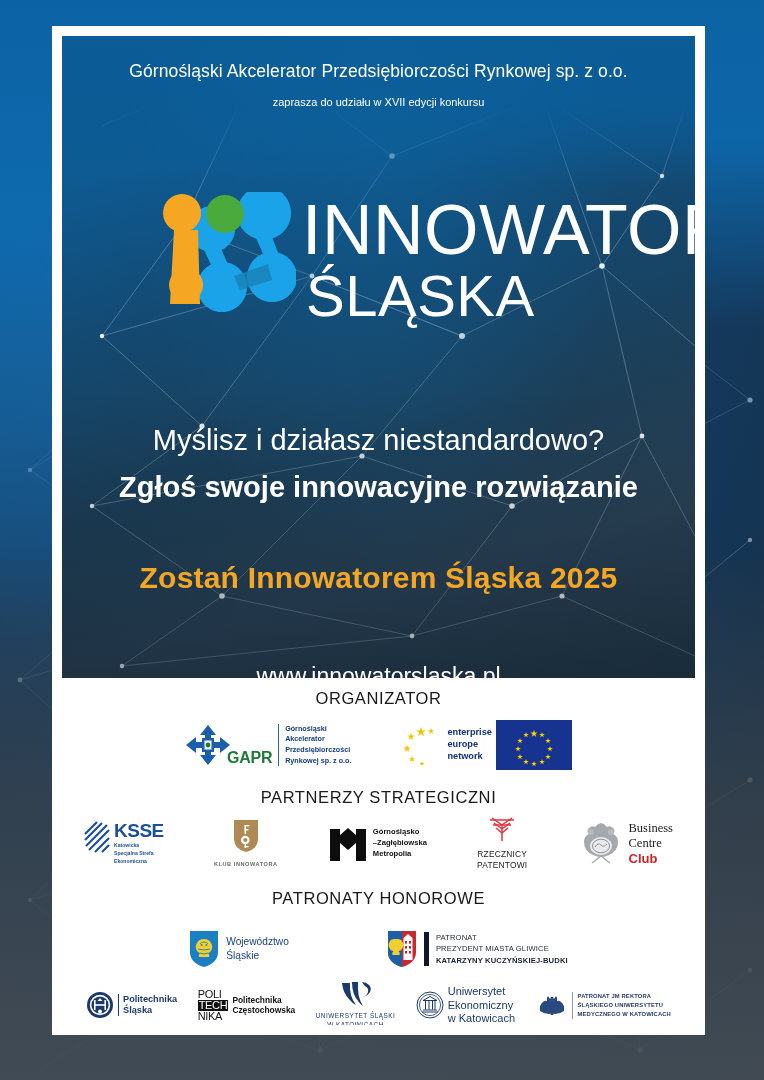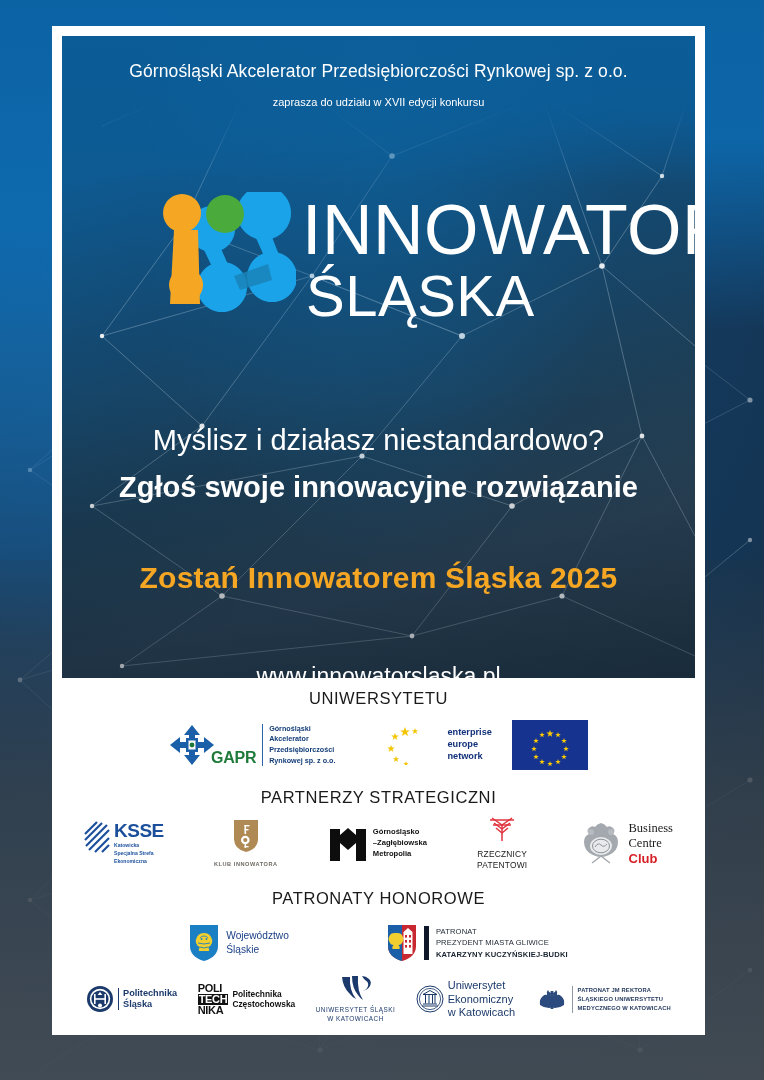--- a/index.html
+++ b/index.html
@@ -63,21 +63,21 @@
 
   
   .gapr{display:flex;align-items:center;}
   .gapr-mark{position:relative;width:46px;height:42px;}
   .gapr-name{color:#1f7a3a;font-size:16px;font-weight:700;letter-spacing:-.3px;
      margin-left:-4px;align-self:flex-end;margin-bottom:-1px;}
   .gapr-desc{border-left:1px solid #2b62a8;padding-left:6px;margin-left:6px;
      color:#123c78;font-size:7.2px;line-height:1.48;font-weight:700;}
 
   
-  .een{display:flex;align-items:center;gap:20px;}
+  .een{display:flex;align-items:center;gap:4px;}
   .een-stars{position:relative;width:40px;height:40px;}
   .een-txt{color:#12317a;font-size:9.2px;line-height:1.28;font-weight:600;}
   .euflag{width:76px;height:50px;background:#15338f;position:relative;}
 
   
   .partners{display:flex;align-items:center;justify-content:space-between;
      padding:0 22px;margin-top:9px;}
   .pcell{display:flex;align-items:center;justify-content:center;}
 
   .ksse{display:flex;align-items:flex-start;gap:4px;}
@@ -97,35 +97,35 @@
   .rzec{text-align:center;}
   .rzec-m{width:34px;height:26px;margin:0 auto 3px;position:relative;}
   .rzec-t{color:#1a1a1a;font-size:8.4px;line-height:1.3;letter-spacing:.2px;}
 
   .bcc{display:flex;align-items:center;gap:5px;}
   .bcc-crest{width:46px;height:46px;position:relative;}
   .bcc-t{font-family:"Liberation Serif", serif;color:#1b1b1b;font-size:12.5px;line-height:1.18;}
   .bcc-t .club{color:#d61f26;font-weight:700;font-family:"Liberation Sans",sans-serif;font-size:13px;}
 
   
-  .patro{display:flex;align-items:center;justify-content:center;gap:98px;margin-top:16px;}
+  .patro{display:flex;align-items:center;justify-content:center;gap:98px;margin-top:22px;}
   .woj{display:flex;align-items:center;gap:7px;}
   .shield-b{width:30px;height:38px;position:relative;}
   .woj-t{color:#1b3f86;font-size:10.2px;line-height:1.35;}
   .gliw{display:flex;align-items:center;gap:7px;}
   .gliw-t{border-left:5px solid #0f172a;padding-left:7px;color:#1a2430;font-size:7.6px;line-height:1.5;letter-spacing:.15px;}
   .gliw-t .b{font-weight:700;}
 
   
   .unis{display:flex;align-items:center;justify-content:space-between;padding:0 24px;margin-top:13px;}
   .ucell{display:flex;align-items:center;gap:4px;}
   .seal{width:28px;height:28px;border-radius:50%;position:relative;}
   .u-t{color:#1b3a6b;font-size:9.2px;line-height:1.2;font-weight:700;}
   .pcz{display:flex;align-items:center;gap:4px;}
-  .pcz-mark{color:#111;font-size:11px;font-weight:700;line-height:1.02;letter-spacing:-.3px;}
+  .pcz-mark{color:#111;font-size:11px;font-weight:400;line-height:1.02;letter-spacing:-.3px;}
   .pcz-t{color:#111;font-size:8.4px;line-height:1.25;font-weight:700;}
   .us{text-align:center;}
   .us-t{color:#1b3a6b;font-size:6.4px;letter-spacing:.5px;line-height:1.5;}
   .ue-t{color:#1b3a6b;font-size:11px;line-height:1.22;}
   .sum-t{border-left:1px solid #8d97a6;padding-left:5px;color:#253a5e;font-size:5.8px;line-height:1.55;font-weight:700;letter-spacing:.15px;}
 </style>
 </head>
 <body>
 
 <div class="stage">
@@ -263,21 +263,21 @@
         <div class="s1">Myślisz i działasz niestandardowo?</div>
         <div class="s2">Zgłoś swoje innowacyjne rozwiązanie</div>
       </div>
 
       <div class="gold">Zostań Innowatorem Śląska 2025</div>
       <div class="url">www.innowatorslaska.pl</div>
     </div>
 
     <div class="lower">
 
-      <div class="sec-title" style="margin-top:11px;">UNIWERSYTETU</div>
+      <div class="sec-title" style="margin-top:11px;">ORGANIZATOR</div>
 
       <div class="row" style="margin-top:12px;gap:52px;">
         <div class="gapr">
           <svg class="gapr-mark" viewBox="0 0 46 42">
             <g fill="#1b5fa8">
               <path d="M23 1 L31 11 L26 11 L26 16 L20 16 L20 11 L15 11 Z"></path>
               <path d="M23 41 L15 31 L20 31 L20 26 L26 26 L26 31 L31 31 Z"></path>
               <path d="M1 21 L11 13 L11 18 L17 18 L17 24 L11 24 L11 29 Z"></path>
               <path d="M45 21 L35 29 L35 24 L29 24 L29 18 L35 18 L35 13 Z"></path>
             </g>

